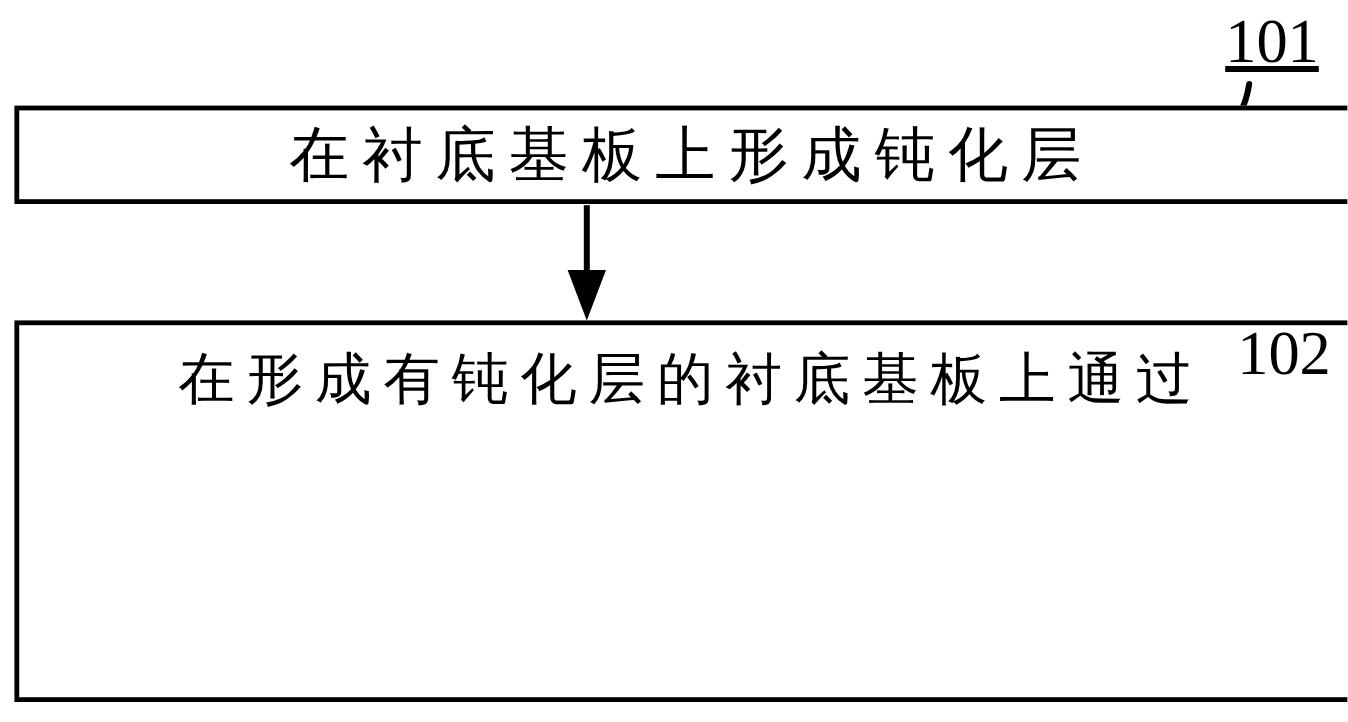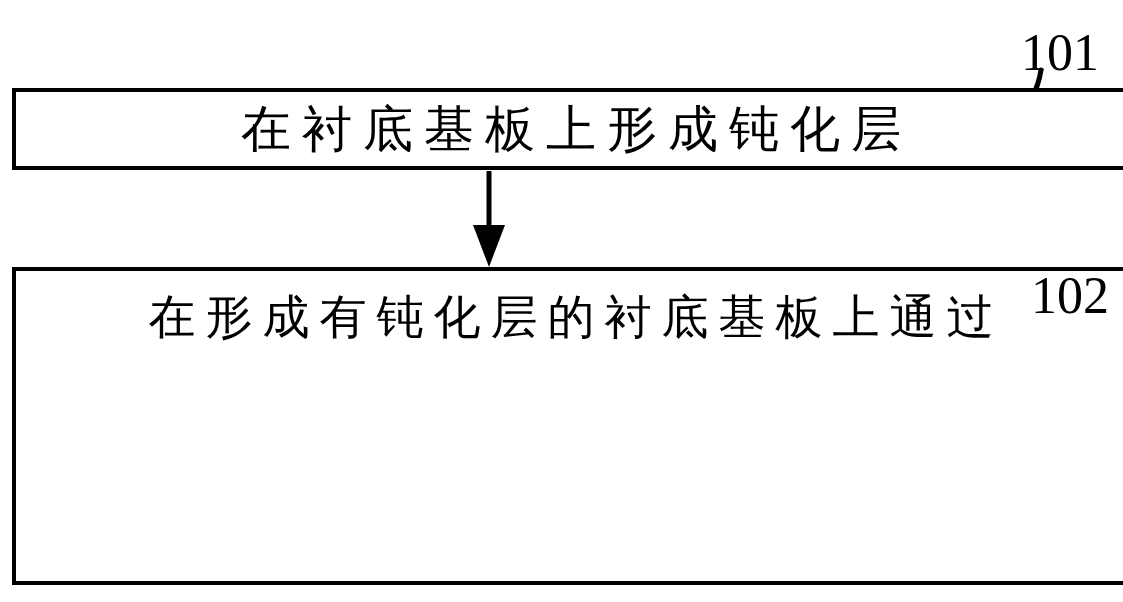--- a/index.html
+++ b/index.html
@@ -74,21 +74,22 @@
   }
   .ref-label {
     position: absolute;
     width: 120px;
     font-size: 52px;
     line-height: 1.0;
     text-align: center;
   }
   .ref-label-101 {
     left: 1000px;
-    top: 27px;
+    top: 10px;
+    text-decoration: underline;
   }
   .ref-label-102 {
     left: 1010px;
     top: 270px;
   }
 </style>
 </head>
 <body>
 
 <div class="stage">

